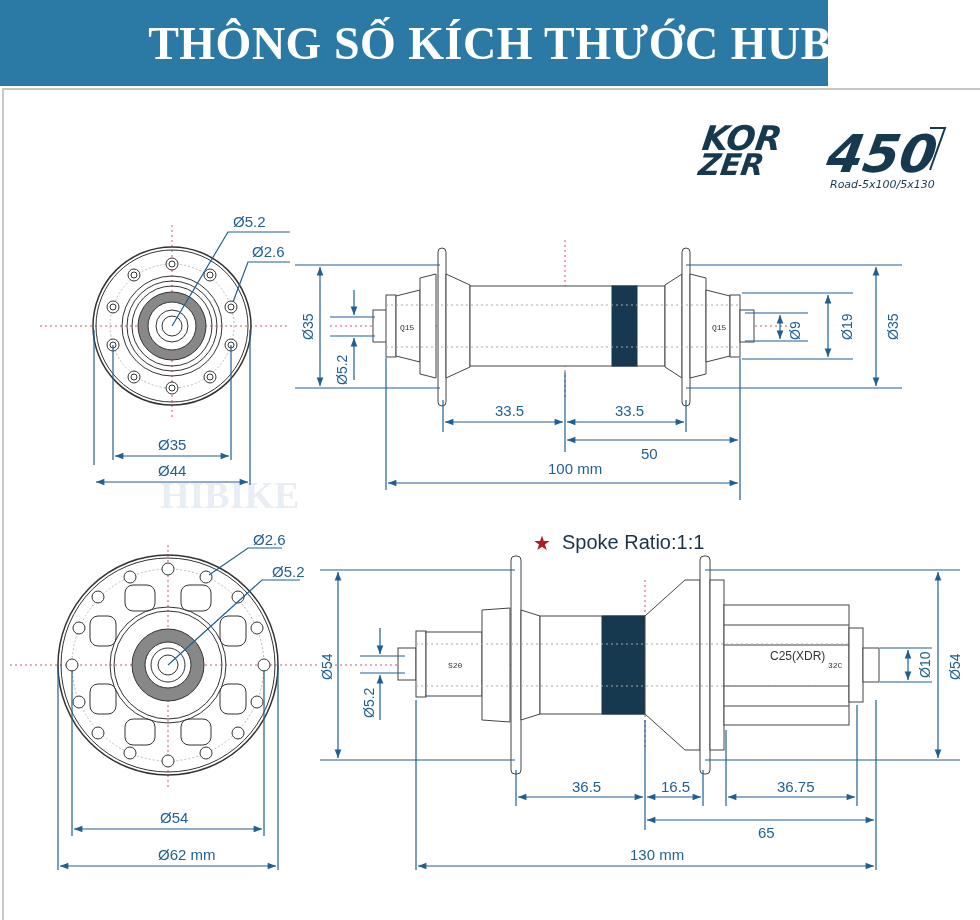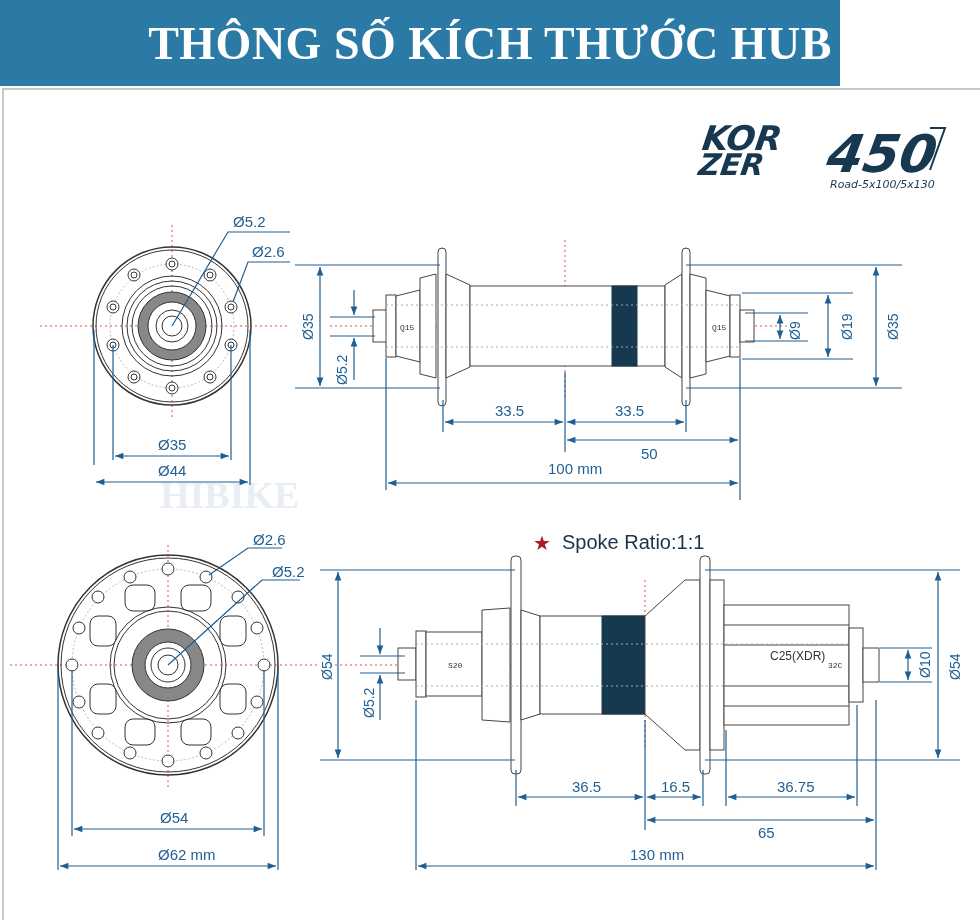--- a/index.html
+++ b/index.html
@@ -1,17 +1,17 @@
 <!DOCTYPE html>
 <html><head>
 <meta charset="utf-8">
 <style>
   html,body{margin:0;padding:0;background:#fff;}
   body{width:980px;height:920px;position:relative;overflow:hidden;font-family:"Liberation Sans",sans-serif;}
-  .banner{position:absolute;left:0;top:0;width:828px;height:86px;background:#2a7aa5;padding-left:12px;}
+  .banner{position:absolute;left:0;top:0;width:828px;height:86px;background:#2a7aa5;}
   .banner-title{position:absolute;left:0;top:0;width:980px;height:86px;line-height:88px;text-align:center;color:#fff;font-family:"Liberation Serif",serif;font-weight:bold;font-size:46px;letter-spacing:0.5px;}
   .frame{position:absolute;left:2px;top:88px;width:980px;height:840px;border-left:2px solid #c8c8c8;border-top:2px solid #c8c8c8;}
   svg.drawing{position:absolute;left:0;top:0;}
   .dim{font-family:"Liberation Sans",sans-serif;fill:#1f5f93;font-size:15px;}
   .dimn{font-family:"Liberation Sans",sans-serif;fill:#1f5f93;font-size:14px;}
   .logo-text{font-family:"DejaVu Sans",sans-serif;font-weight:bold;font-style:italic;fill:#17394f;}
   .spoke{font-family:"Liberation Sans",sans-serif;fill:#1b3348;font-size:20px;}
   .watermark{font-family:"Liberation Serif",serif;font-weight:bold;fill:#e8eef4;font-size:38px;}
   .part{font-family:"Liberation Mono",monospace;fill:#333;font-size:8px;}
 </style>

